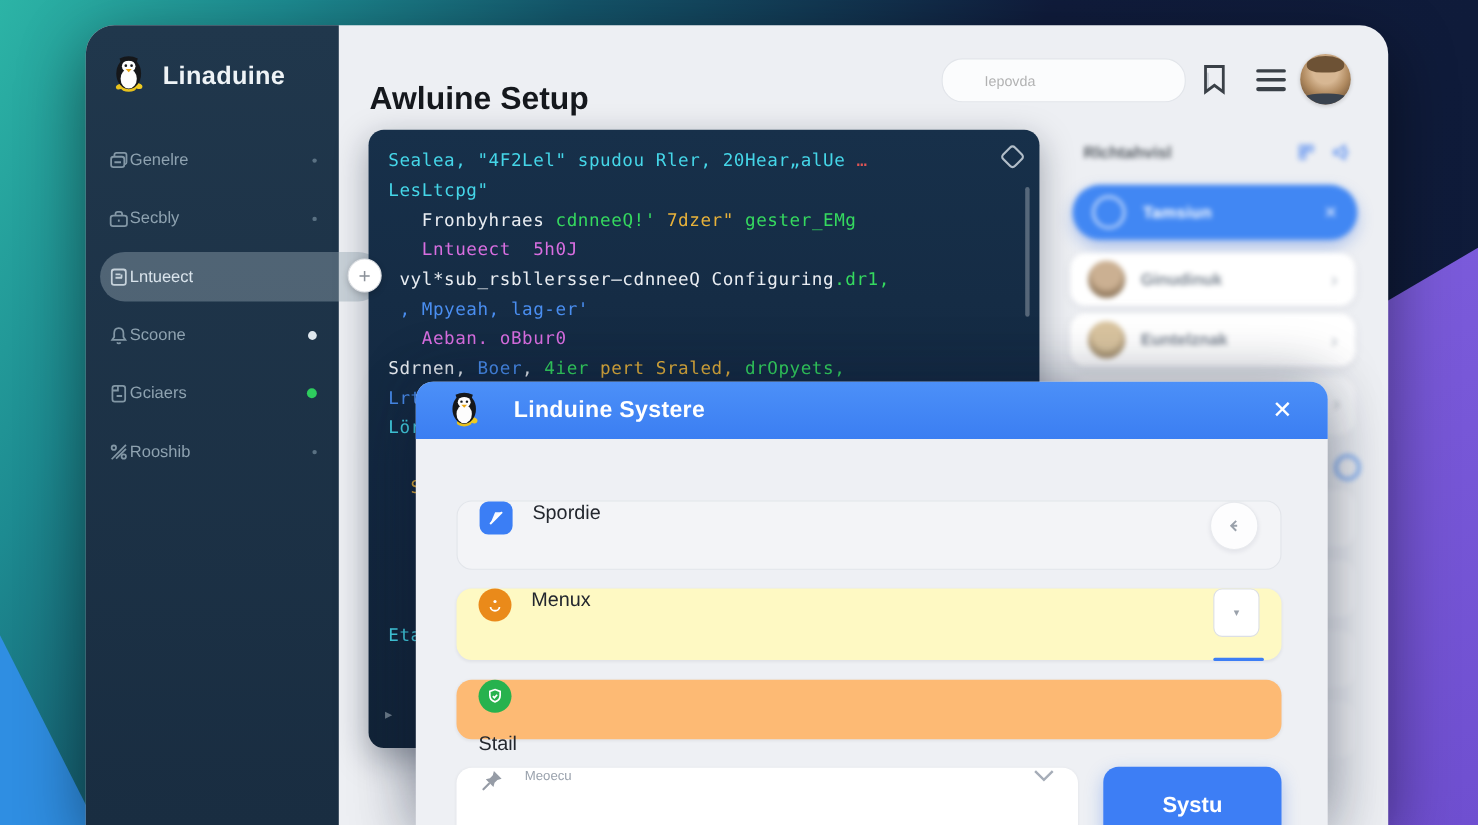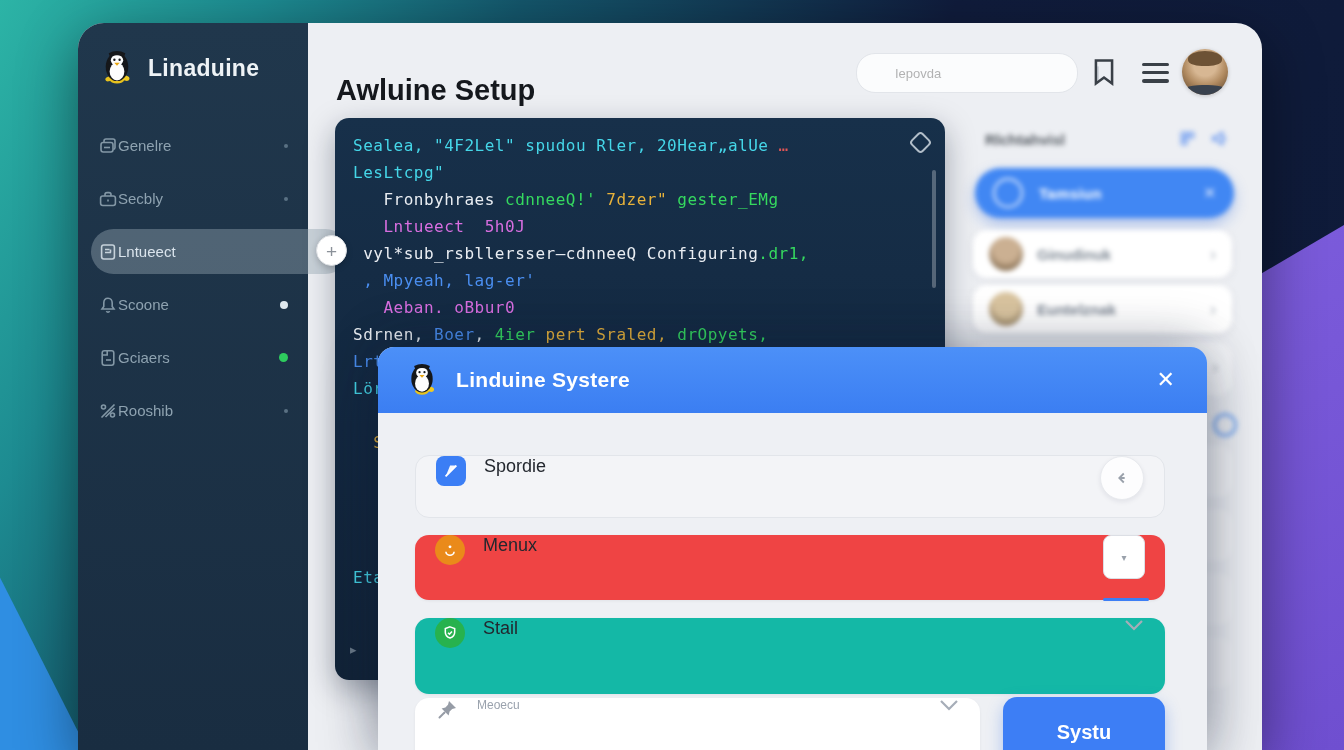--- a/index.html
+++ b/index.html
@@ -85,32 +85,32 @@
     border-radius:14px;}
   .rp-bluering{position:absolute;left:248px;top:288px;width:18px;height:18px;border-radius:50%;
     border:3px solid #4187f3;opacity:.65;}
   
   .ghost-card{position:absolute;left:242px;top:662px;width:188px;height:80px;background:rgba(255,255,255,.75);
     border-radius:16px;filter:blur(1.5px);box-shadow:0 2px 8px rgba(20,30,60,.08);}
   .ghost-card .bag{position:absolute;left:34px;top:34px;}
   
   .modal{position:absolute;left:300px;top:324px;width:829px;height:403px;background:#eef0f4;
     border-radius:16px 16px 0 0;box-shadow:0 -6px 50px rgba(15,25,50,.28),0 20px 60px rgba(15,25,50,.3);z-index:50;}
-  .modal-header{position:absolute;left:0;top:0;right:0;height:66px;
+  .modal-header{position:absolute;left:0;top:0;right:0;height:52px;
     background:linear-gradient(180deg,#4c90f8,#3b7ef2);border-radius:16px 16px 0 0;
-    display:flex;align-items:center;padding:0 26px;gap:16px;}
+    display:flex;align-items:center;padding:0 26px;gap:27px;}
   .modal-title{color:#fff;font-size:21px;font-weight:600;letter-spacing:.3px;}
   .modal-close{margin-left:auto;color:#fff;font-size:22px;background:none;border:none;cursor:pointer;
     font-family:"Liberation Sans",sans-serif;}
   .field{position:absolute;left:37px;width:750px;border-radius:14px;display:flex;align-items:flex-start;
     padding:0 20px;gap:18px;box-sizing:border-box;cursor:pointer;}
   .field-label{font-size:18px;font-weight:500;color:#23272e;}
   .f1{top:108px;height:63px;background:#f3f4f7;border:1px solid #e2e5ea;}
-  .f2{top:188px;height:65px;background:#ef4444;box-shadow:0 1px 3px rgba(16,24,40,.06);}
-  .f3{top:271px;height:76px;background:#14b8a6;box-shadow:0 1px 3px rgba(16,24,40,.06);}
+  .f2{top:188px;height:65px;background:#fef9c3;box-shadow:0 1px 3px rgba(16,24,40,.06);}
+  .f3{top:271px;height:54px;background:#fdba74;box-shadow:0 1px 3px rgba(16,24,40,.06);flex-direction:column;}
   .f4{top:351px;height:66px;background:#fff;box-shadow:0 1px 3px rgba(16,24,40,.06);width:565px;}
   .sq-icon{width:30px;height:30px;border-radius:8px;background:#3b7ef5;display:flex;
     align-items:center;justify-content:center;flex:0 0 30px;}
   .circ-icon{width:30px;height:30px;border-radius:50%;display:flex;align-items:center;
     justify-content:center;flex:0 0 30px;}
   .circ-icon.orange{background:#ea8a1a;}
   .circ-icon.green{background:#27b24e;}
   .round-btn{margin-left:auto;width:44px;height:44px;border-radius:50%;background:#fdfdfe;
     border:1px solid #e8eaee;box-shadow:0 2px 5px rgba(20,30,60,.08);display:flex;
     align-items:center;justify-content:center;cursor:pointer;}

